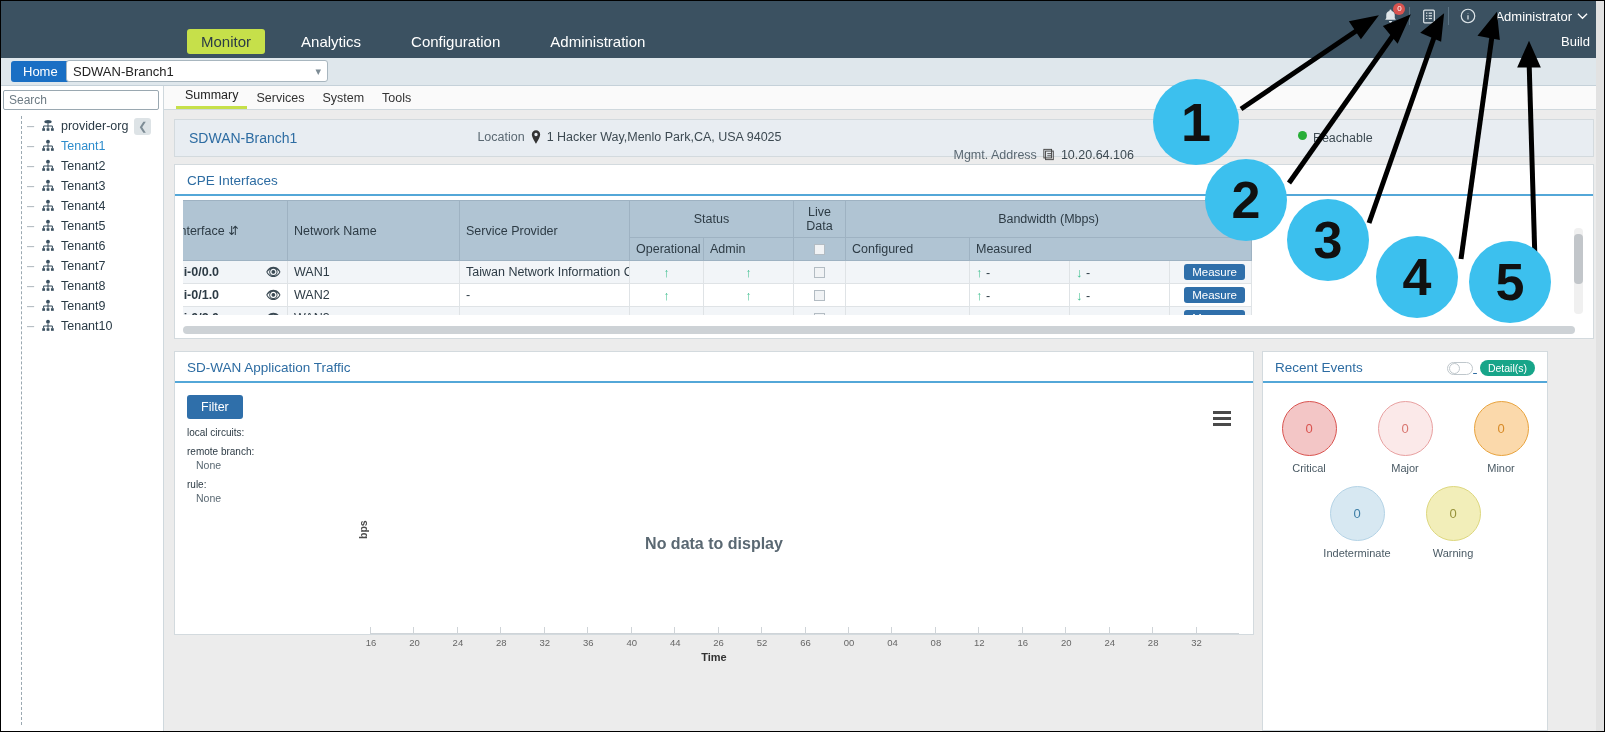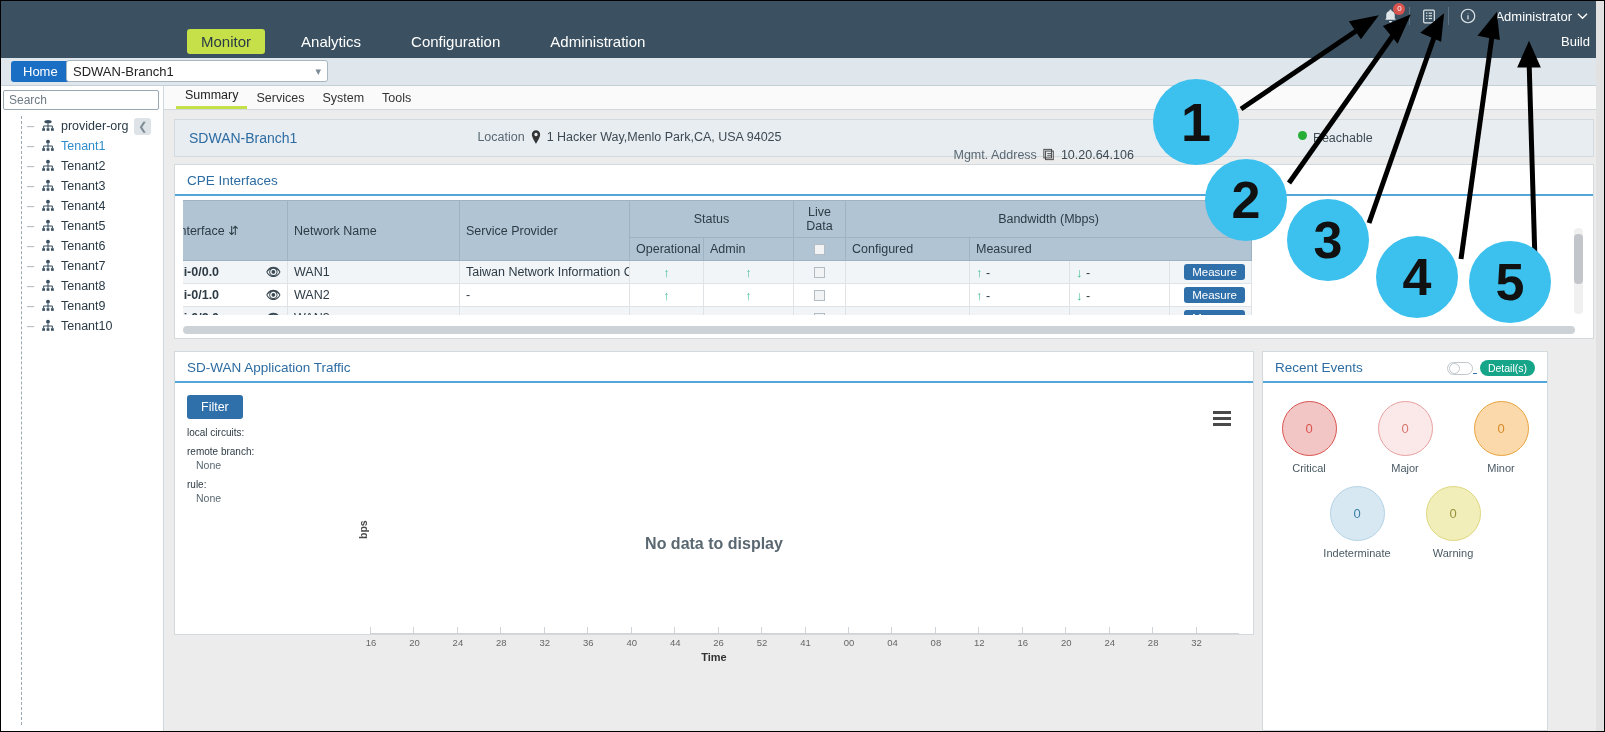--- a/index.html
+++ b/index.html
@@ -627,21 +627,21 @@
               <div class="xtick">
                   <b></b>
                   <span>26</span>
                 </div>
               <div class="xtick">
                   <b></b>
                   <span>52</span>
                 </div>
               <div class="xtick">
                   <b></b>
-                  <span>41</span>
+                  <span>66</span>
                 </div>
               <div class="xtick">
                   <b></b>
                   <span>00</span>
                 </div>
               <div class="xtick">
                   <b></b>
                   <span>04</span>
                 </div>
               <div class="xtick">

